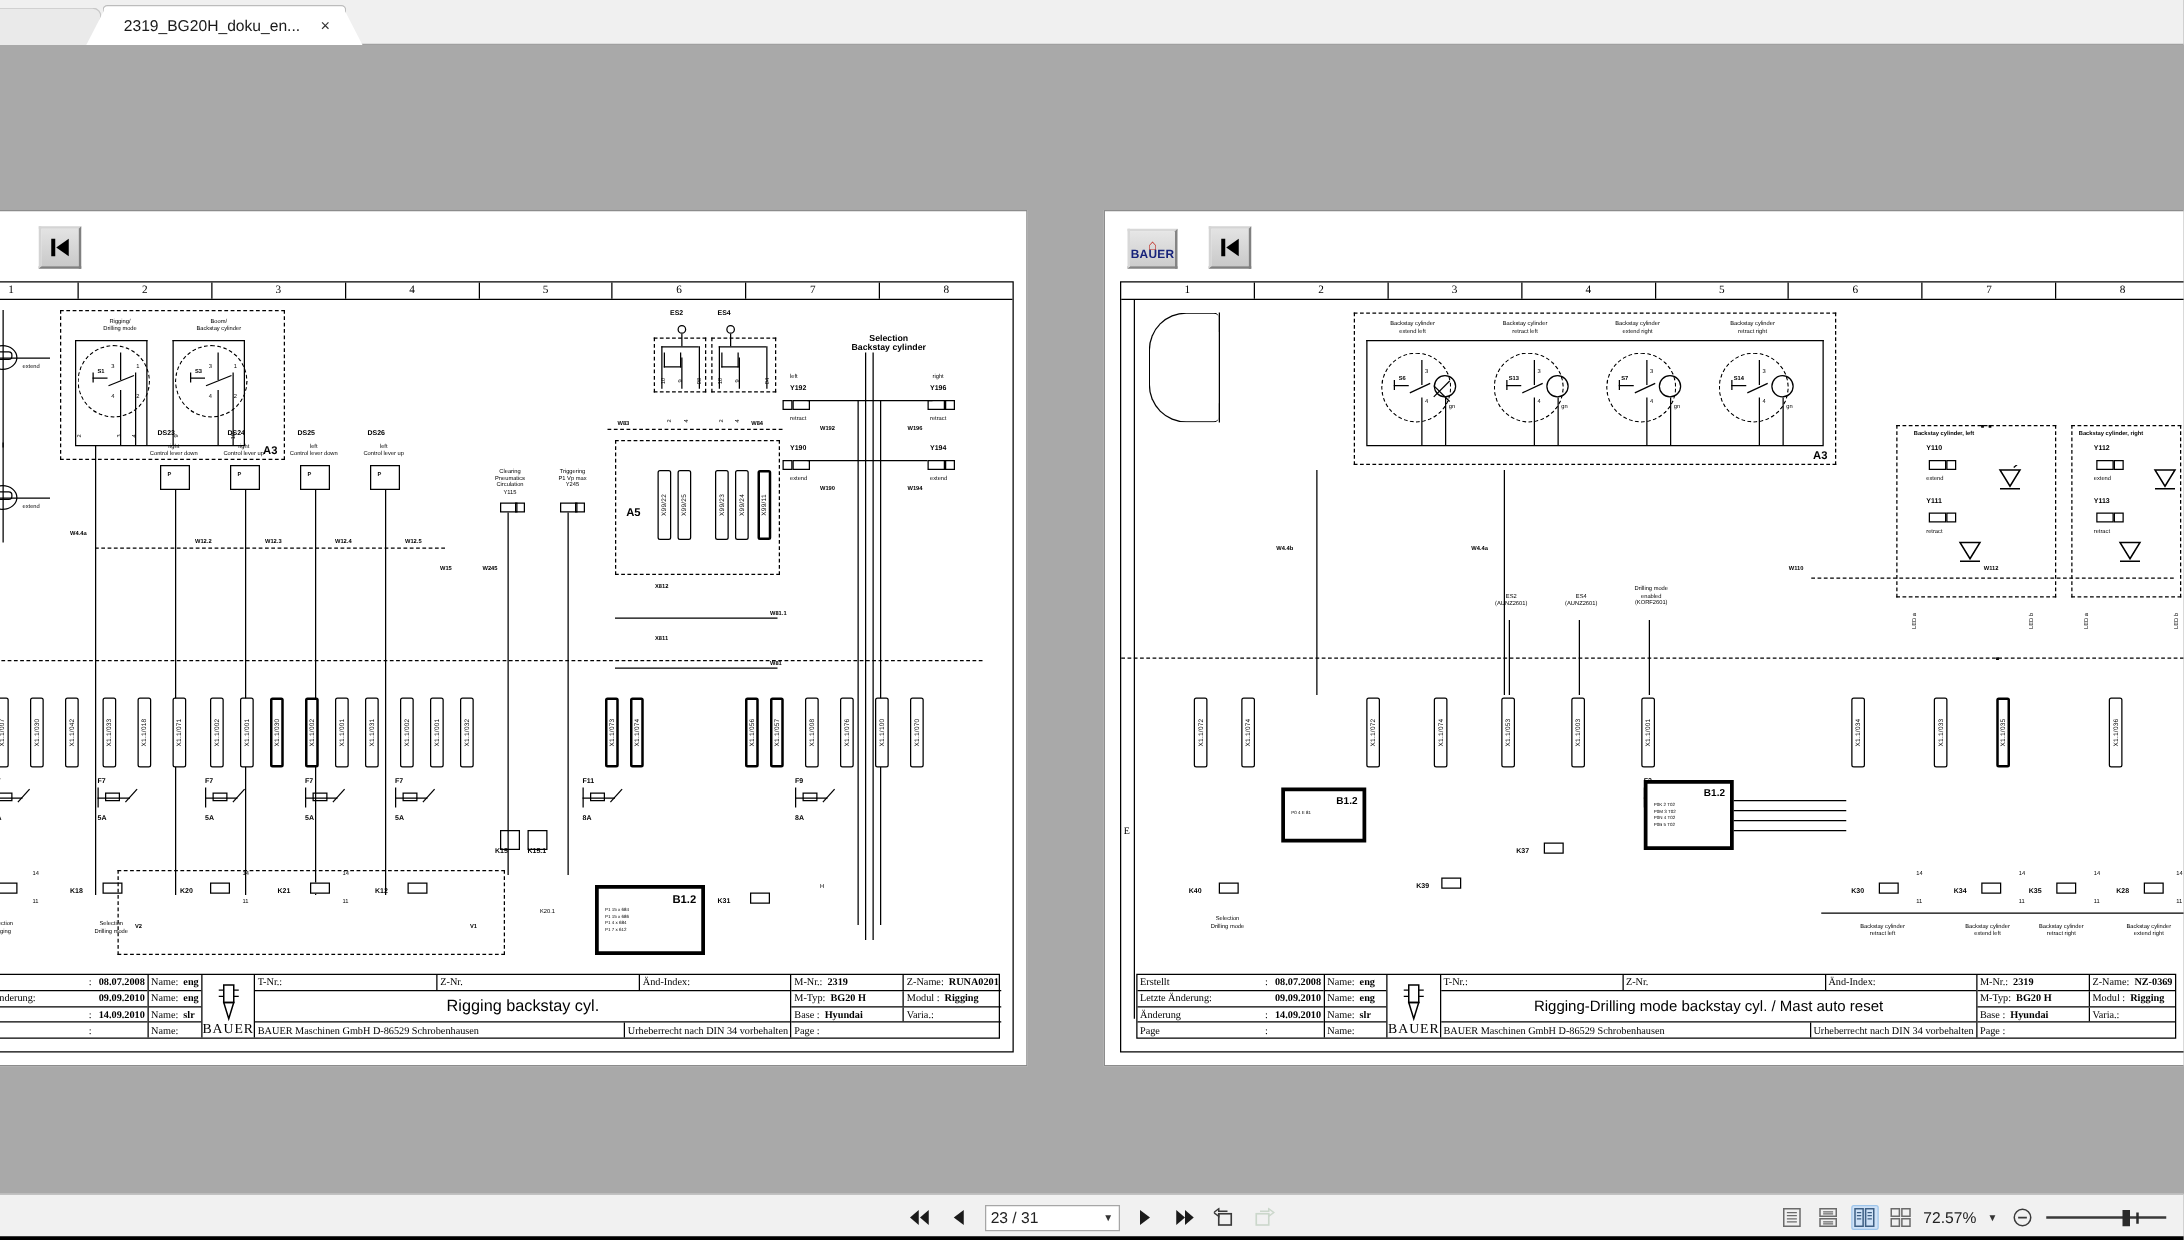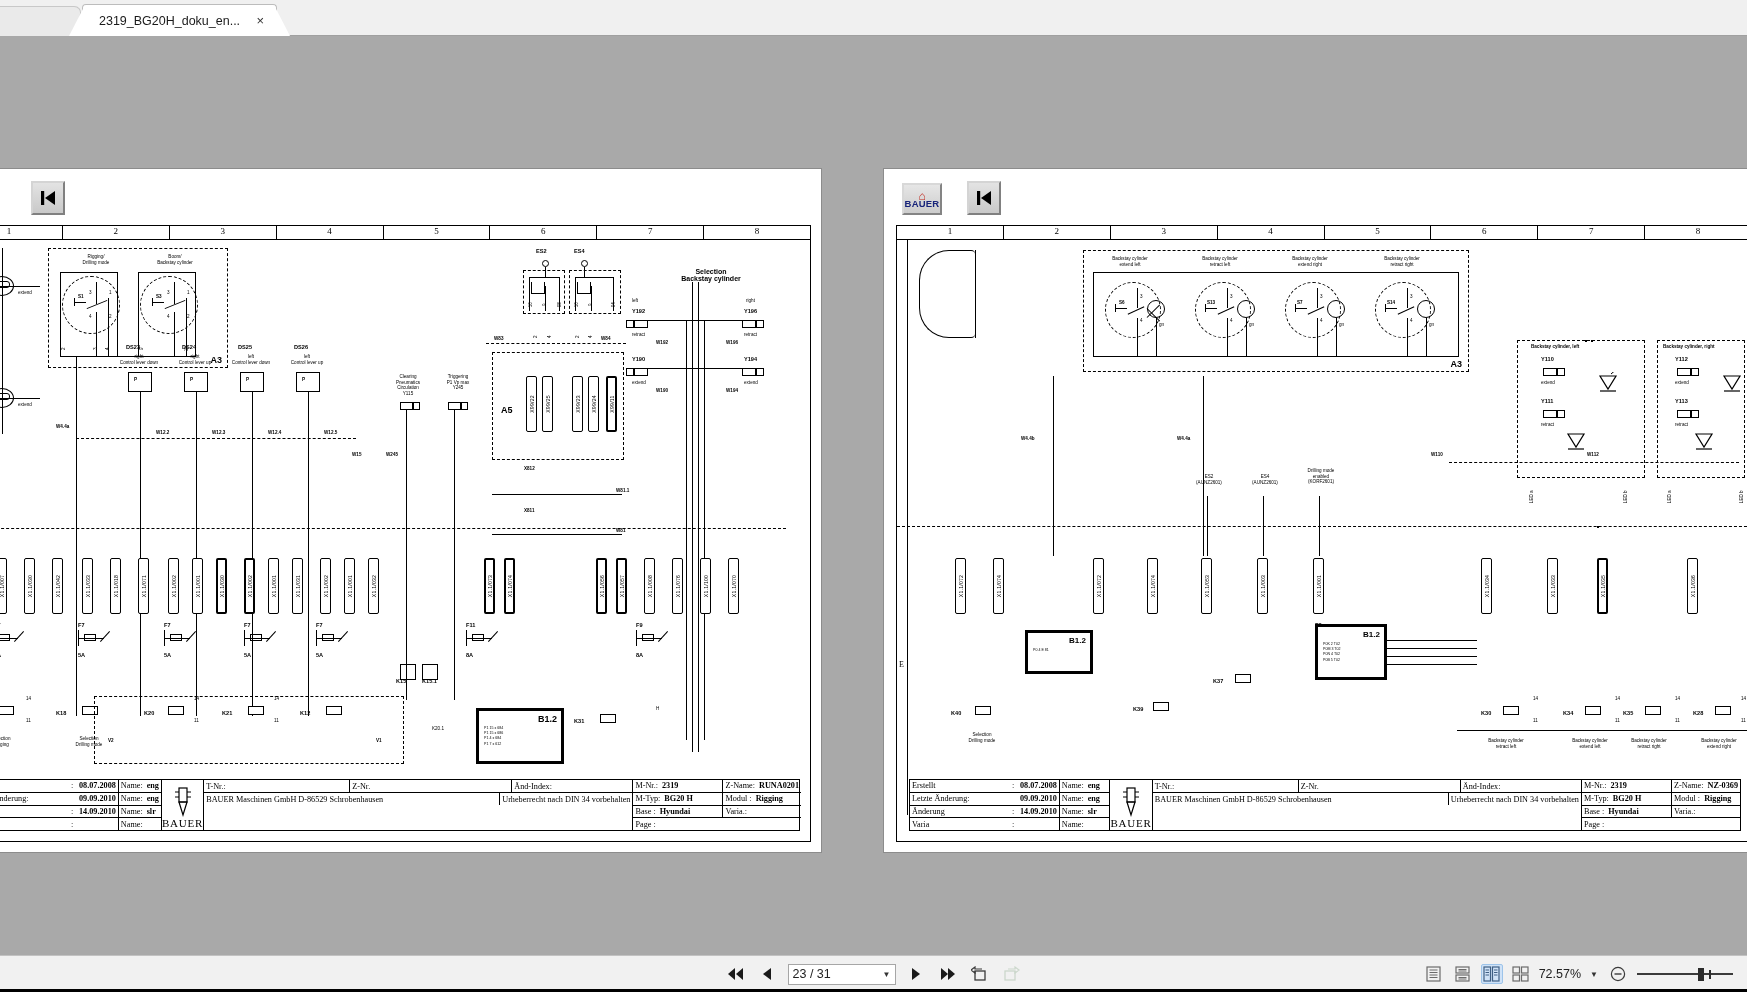--- a/index.html
+++ b/index.html
@@ -717,20 +717,23 @@
             <line x1="15" y1="10" x2="19" y2="10" stroke="#000" stroke-width="1"></line>
           </svg>
           <span class="bname">BAUER</span>
         </div>
         <div class="tb-cell tb-rows" style="flex:1;">
           <div class="tb-row" style="height:13px;">
             <span class="tb-t tb-cell" style="width:146px; height:100%; display:flex; align-items:center;">T-Nr.:</span>
             <span class="tb-t tb-cell" style="width:162px; height:100%; display:flex; align-items:center;">Z-Nr.</span>
             <span class="tb-t" style="flex:1;">Änd-Index:</span>
           </div>
+          <div class="tb-row" style="height:26px; justify-content:center;">
+            <span class="tb-title">Rigging backstay cyl.</span>
+          </div>
           <div class="tb-row" style="height:12px;">
             <span class="tb-t tb-cell" style="width:296px; height:100%; display:flex; align-items:center;">BAUER Maschinen GmbH D-86529 Schrobenhausen</span>
             <span class="tb-t" style="flex:1;">Urheberrecht nach DIN 34 vorbehalten</span>
           </div>
         </div>
         <div class="tb-rows" style="width:180px;">
           <div class="tb-row" style="height:13px;">
             <span class="tb-cell" style="width:90px; height:100%; display:flex; align-items:center;">
               <span class="tb-t">M-Nr.:</span>
               <span class="tb-b">2319</span>
@@ -1071,21 +1074,21 @@
           <div class="tb-row" style="height:13px;">
             <span class="tb-t" style="width:108px;">Letzte Änderung:</span>
             <span class="tb-b">09.09.2010</span>
           </div>
           <div class="tb-row" style="height:13px;">
             <span class="tb-t" style="width:100px;">Änderung</span>
             <span class="tb-t" style="width:8px;">:</span>
             <span class="tb-b">14.09.2010</span>
           </div>
           <div class="tb-row" style="height:12px;">
-            <span class="tb-t" style="width:100px;">Varia</span>
+            <span class="tb-t" style="width:100px;">Page</span>
             <span class="tb-t" style="width:8px;">:</span>
           </div>
         </div>
         <div class="tb-cell tb-rows" style="width:76px;">
           <div class="tb-row" style="height:13px;">
             <span class="tb-t">Name:</span>
             <span class="tb-b">eng</span>
           </div>
           <div class="tb-row" style="height:13px;">
             <span class="tb-t">Name:</span>
@@ -1109,20 +1112,23 @@
             <line x1="15" y1="10" x2="19" y2="10" stroke="#000" stroke-width="1"></line>
           </svg>
           <span class="bname">BAUER</span>
         </div>
         <div class="tb-cell tb-rows" style="flex:1;">
           <div class="tb-row" style="height:13px;">
             <span class="tb-t tb-cell" style="width:146px; height:100%; display:flex; align-items:center;">T-Nr.:</span>
             <span class="tb-t tb-cell" style="width:162px; height:100%; display:flex; align-items:center;">Z-Nr.</span>
             <span class="tb-t" style="flex:1;">Änd-Index:</span>
           </div>
+          <div class="tb-row" style="height:26px; justify-content:center;">
+            <span class="tb-title" style="font-size:12px;">Rigging-Drilling mode backstay cyl. / Mast auto reset</span>
+          </div>
           <div class="tb-row" style="height:12px;">
             <span class="tb-t tb-cell" style="width:296px; height:100%; display:flex; align-items:center;">BAUER Maschinen GmbH D-86529 Schrobenhausen</span>
             <span class="tb-t" style="flex:1;">Urheberrecht nach DIN 34 vorbehalten</span>
           </div>
         </div>
         <div class="tb-rows" style="width:180px;">
           <div class="tb-row" style="height:13px;">
             <span class="tb-cell" style="width:90px; height:100%; display:flex; align-items:center;">
               <span class="tb-t">M-Nr.:</span>
               <span class="tb-b">2319</span>

